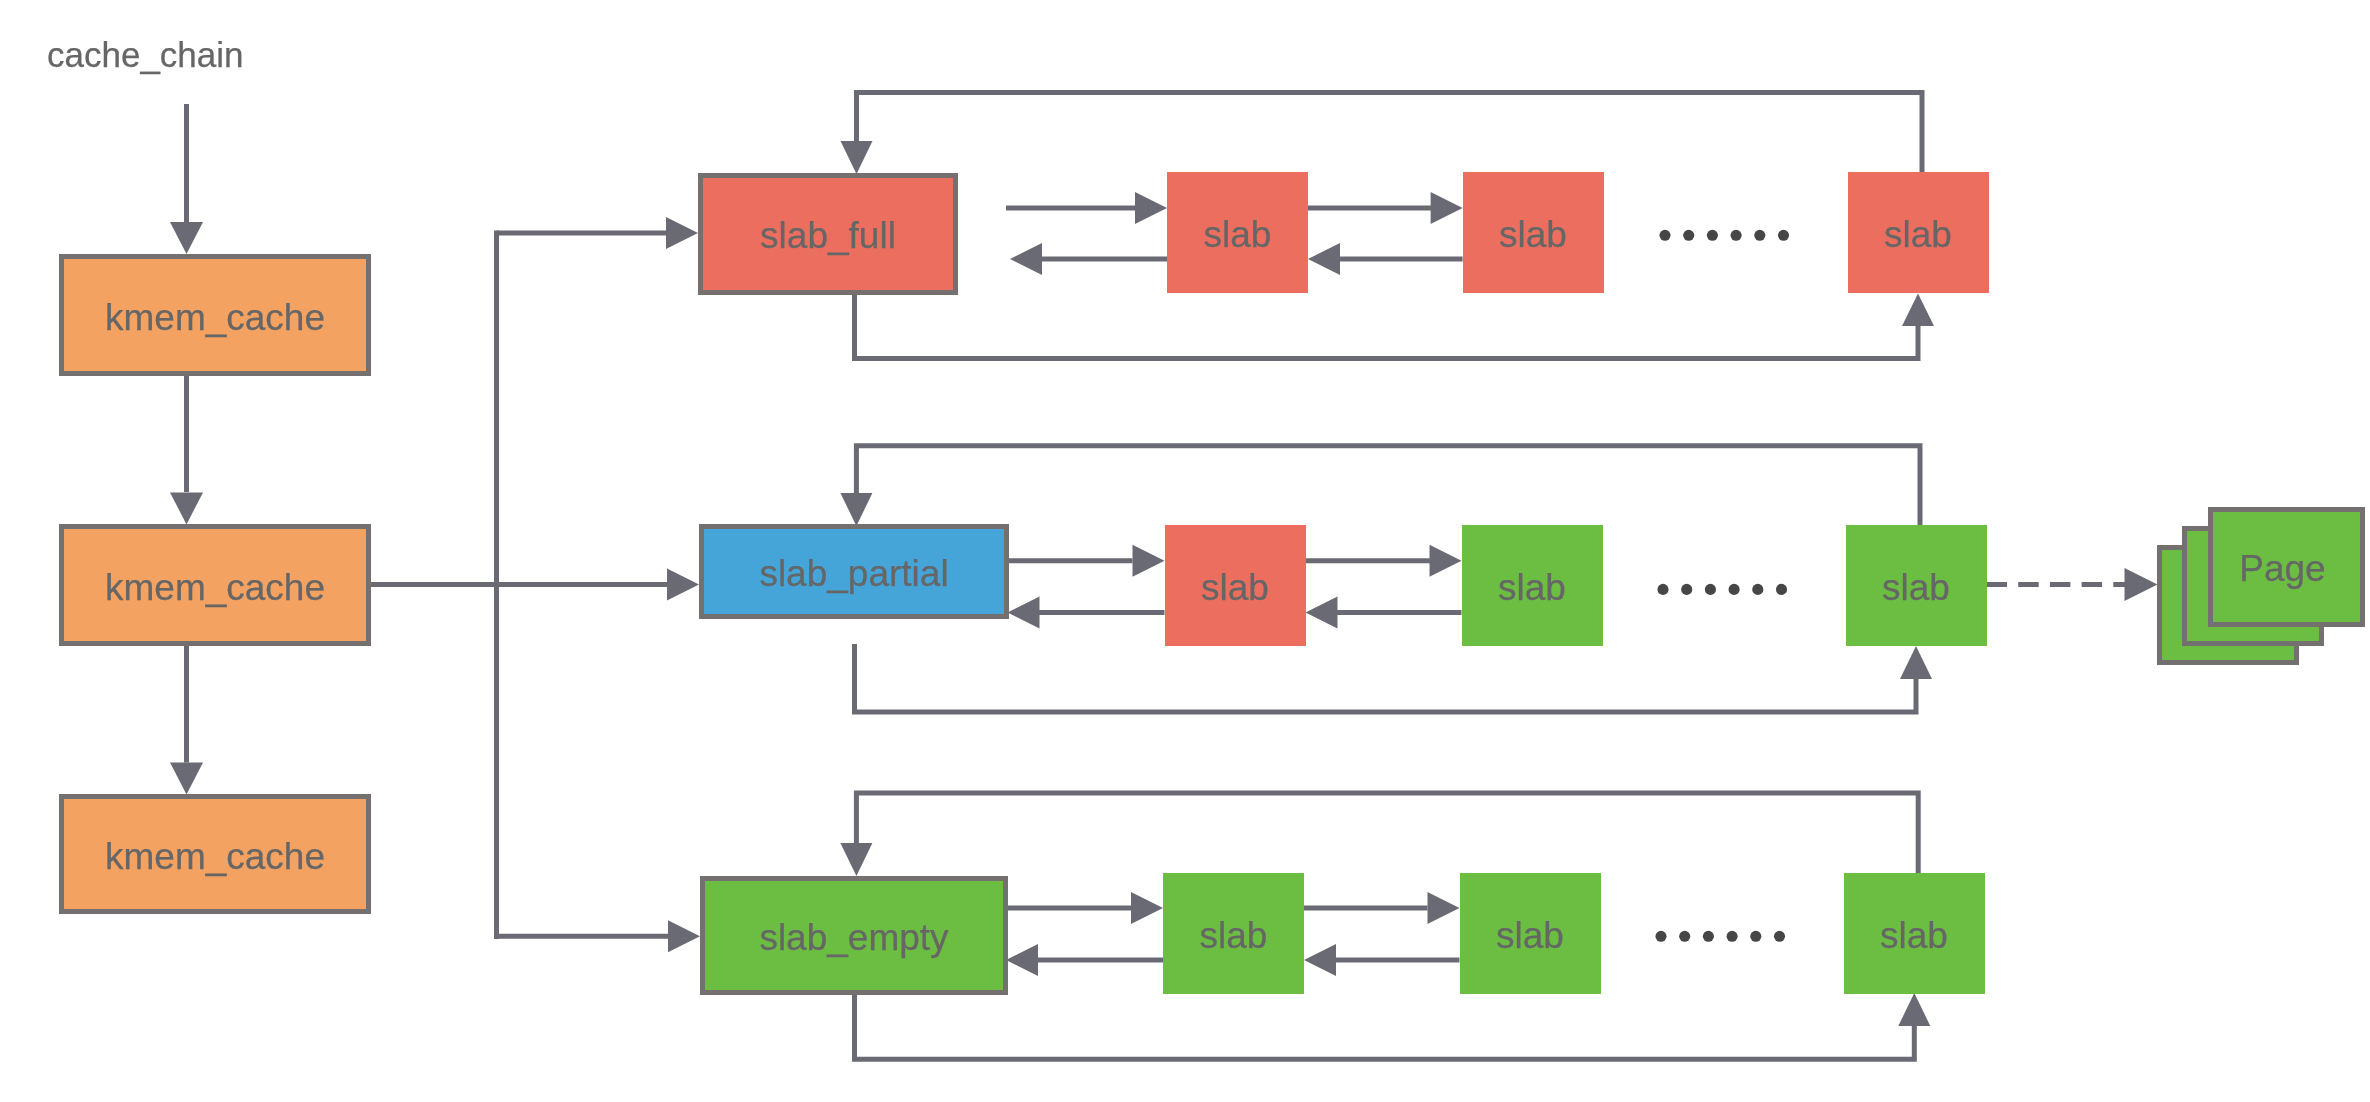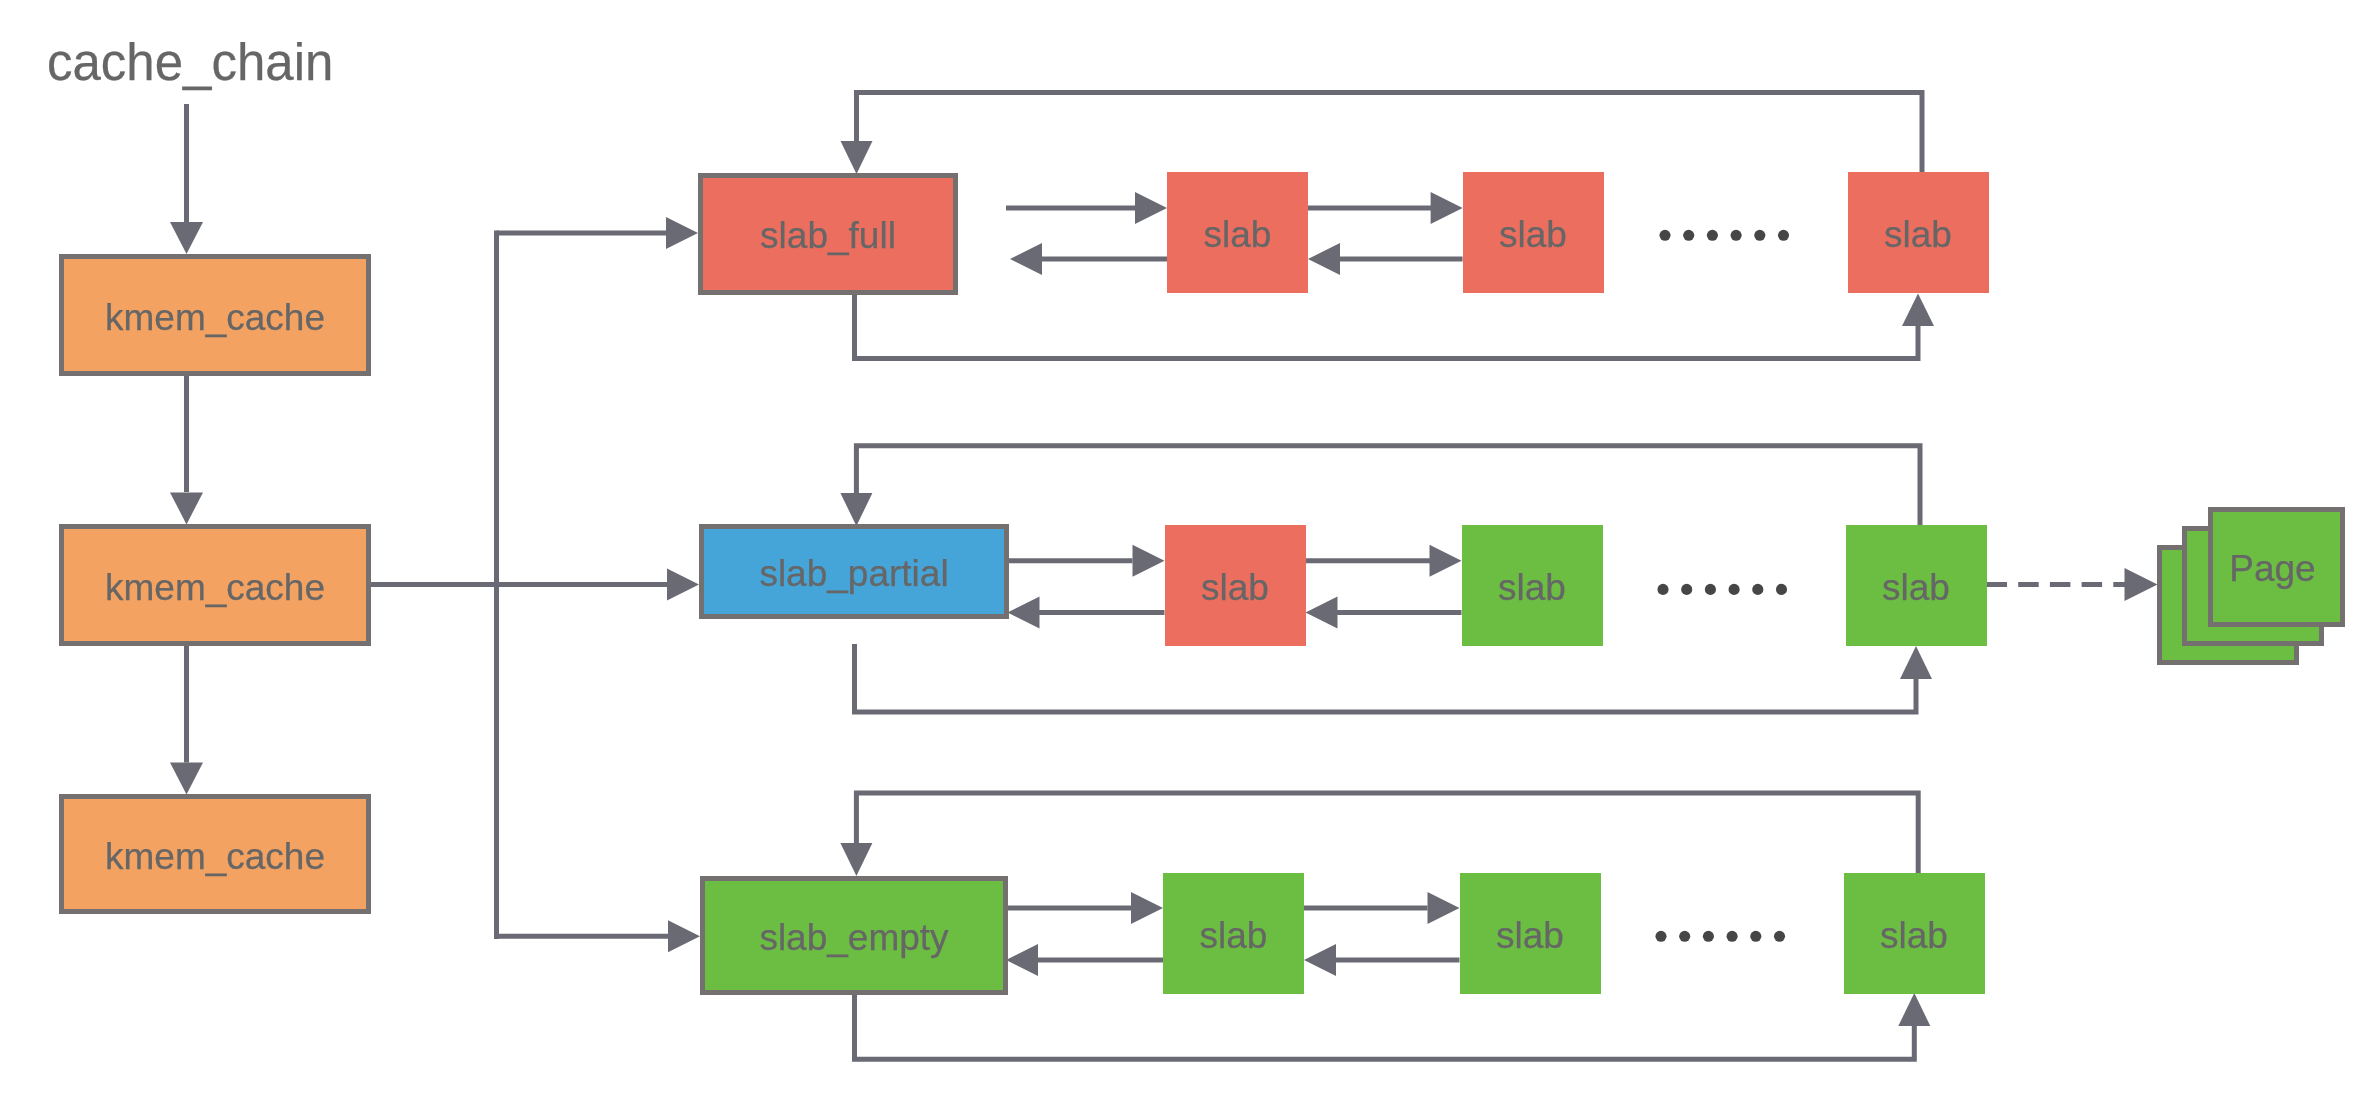--- a/index.html
+++ b/index.html
@@ -14,21 +14,21 @@
   #stage{position:relative;width:2370px;height:1102px;background:var(--bg);}
   svg.layer{position:absolute;left:0;top:0;width:2370px;height:1102px;overflow:visible;}
   .node{position:absolute;box-sizing:border-box;display:flex;align-items:center;justify-content:center;
         color:var(--text);font-size:37px;line-height:1;white-space:nowrap;}
   .node.bordered{border:5px solid var(--box-border);}
   .lbl{position:relative;top:2px;-webkit-text-stroke:0.25px currentColor;}
   .c-orange{background:var(--orange);margin-left:28px;}
   .c-red{background:var(--red);}
   .c-blue{background:var(--blue);}
   .c-green{background:var(--green);}
-  .title{position:absolute;color:var(--text);-webkit-text-stroke:0.25px currentColor;font-size:51px;line-height:1;white-space:nowrap;}
+  .title{position:absolute;color:var(--text);-webkit-text-stroke:0.25px currentColor;font-size:35px;line-height:1;white-space:nowrap;}
   #wires g[data-name="wires"]{stroke:var(--connector);}
   #wires g[data-name="arrowheads"]{fill:var(--connector);}
   #wires g[data-name="ellipsis-dots"]{fill:var(--ellipsis);}
 </style>
 </head>
 <body>
 
 <div id="stage" data-name="diagram-canvas">
 
   <svg class="layer" id="wires" data-name="connector-layer" viewBox="0 0 2370 1102">
@@ -175,17 +175,17 @@
   </div>
   <div class="node c-green" style="left:1459.5px;top:872.5px;width:141px;height:121px;" data-name="slab-box-r3-2">
     <span class="lbl" data-name="slab-label-r3-2">slab</span>
   </div>
   <div class="node c-green" style="left:1843.5px;top:872.5px;width:141px;height:121px;" data-name="slab-box-r3-3">
     <span class="lbl" data-name="slab-label-r3-3">slab</span>
   </div>
 
   <div class="node bordered c-green" style="left:2157px;top:544.5px;width:142px;height:120.5px;" data-name="page-sheet-back"></div>
   <div class="node bordered c-green" style="left:2182px;top:525.5px;width:142px;height:120.5px;" data-name="page-sheet-middle"></div>
-  <div class="node bordered c-green" style="left:2208px;top:506.5px;width:137px;height:120.5px;" data-name="page-sheet-front">
+  <div class="node bordered c-green" style="left:2208px;top:506.5px;width:157px;height:120.5px;" data-name="page-sheet-front">
     <span class="lbl" style="left:-4px;" data-name="page-label">Page</span>
   </div>
 
 </div>
 
 </body></html>

